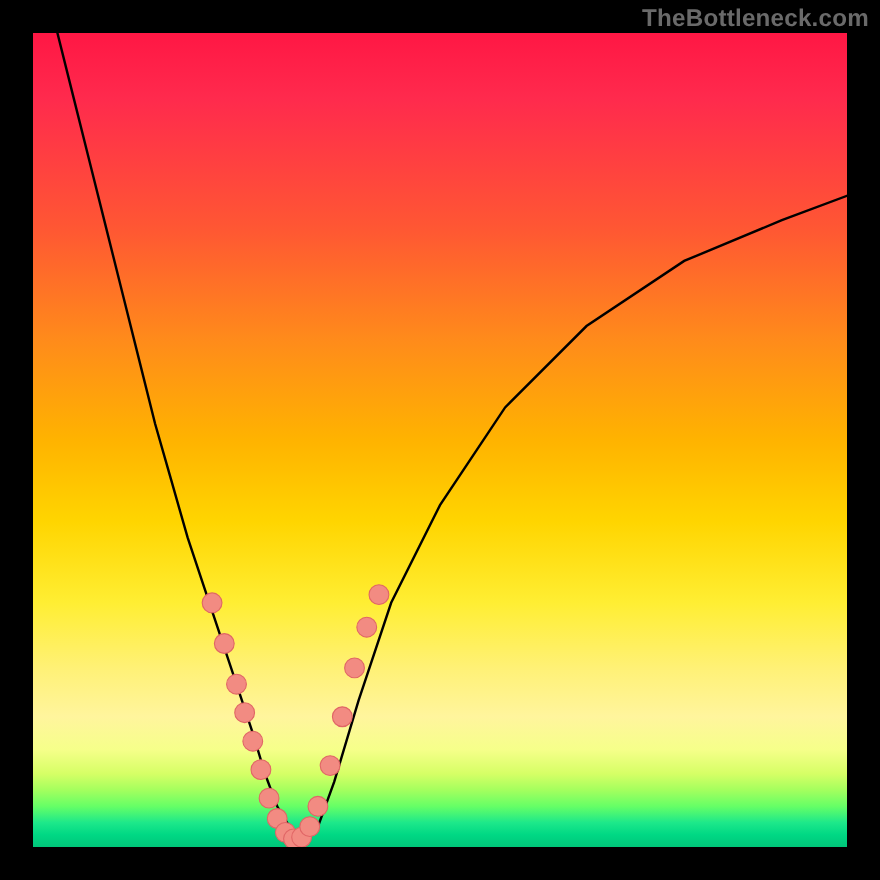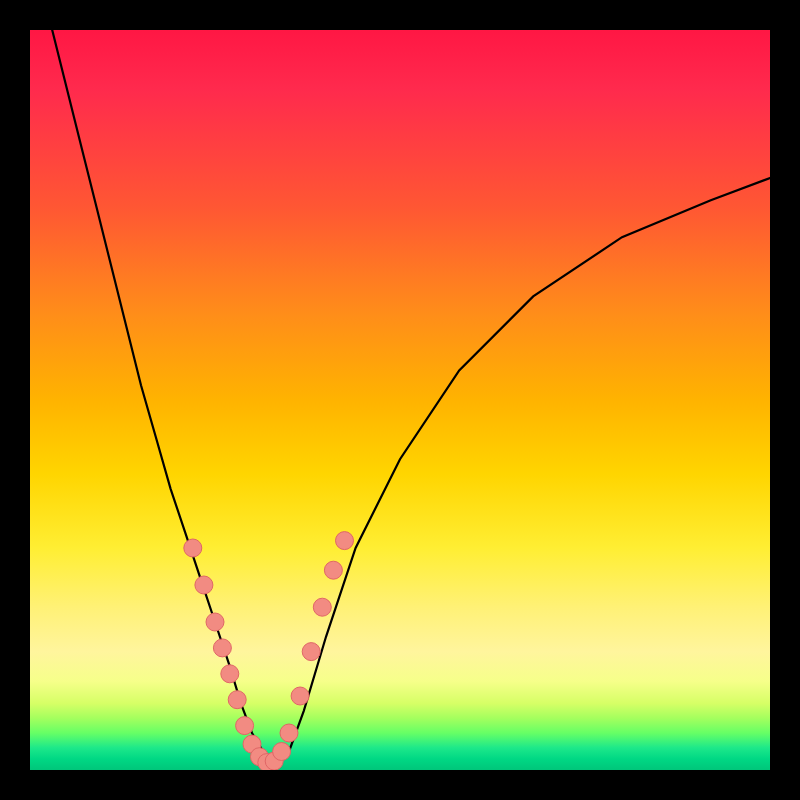--- a/index.html
+++ b/index.html
@@ -62,20 +62,21 @@
     inset: 0;
     width: 100%;
     height: 100%;
   }
 </style>
 </head>
 <body>
 
 <div class="frame">
 
+  <div class="watermark">TheBottleneck.com</div>
 
   <div class="plot-area">
     <div class="gradient"></div>
     <svg class="curve" viewBox="0 0 740 740" preserveAspectRatio="none">
       <path fill="none" stroke="#000" stroke-width="2.2" stroke-linecap="round" d="M22.2 0.0 L37.0 59.2 L51.8 118.4 L66.6 177.6 L81.4 236.8 L96.2 296.0 L111.0 355.2 L125.8 407.0 L140.6 458.8 L155.4 503.2 L170.2 547.6 L185.0 592.0 L199.8 636.4 L210.9 673.4 L222.0 703.0 L233.1 721.5 L244.2 732.6 L259.0 721.5 L273.8 680.8 L296.0 606.8 L325.6 518.0 L370.0 429.2 L429.2 340.4 L503.2 266.4 L592.0 207.2 L680.8 170.2 L740.0 148.0"></path>
       <g>
           <circle cx="162.8" cy="518.0" r="9" fill="#f28b82" stroke="#e06666" stroke-width="1"></circle>
           <circle cx="173.9" cy="555.0" r="9" fill="#f28b82" stroke="#e06666" stroke-width="1"></circle>
           <circle cx="185.0" cy="592.0" r="9" fill="#f28b82" stroke="#e06666" stroke-width="1"></circle>
           <circle cx="192.4" cy="617.9" r="9" fill="#f28b82" stroke="#e06666" stroke-width="1"></circle>

